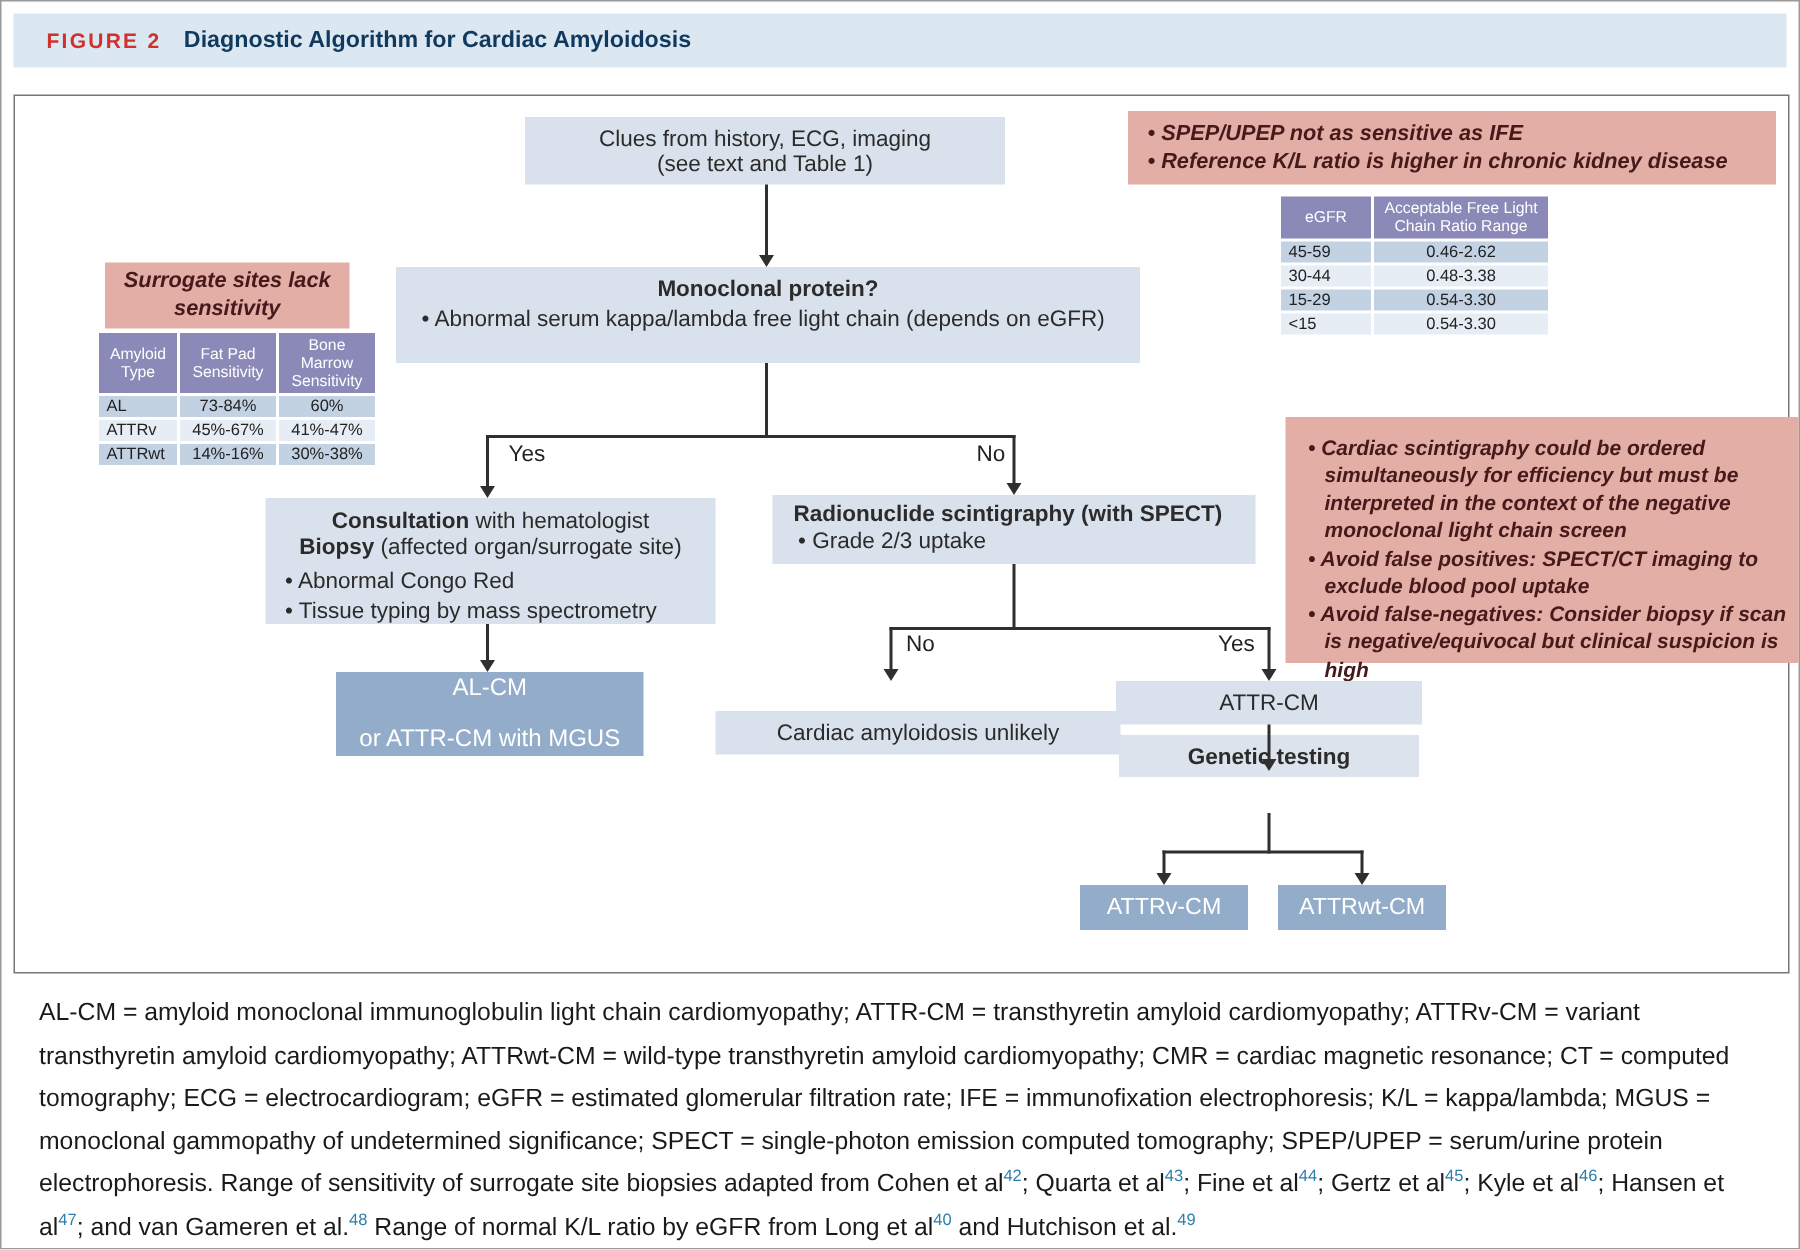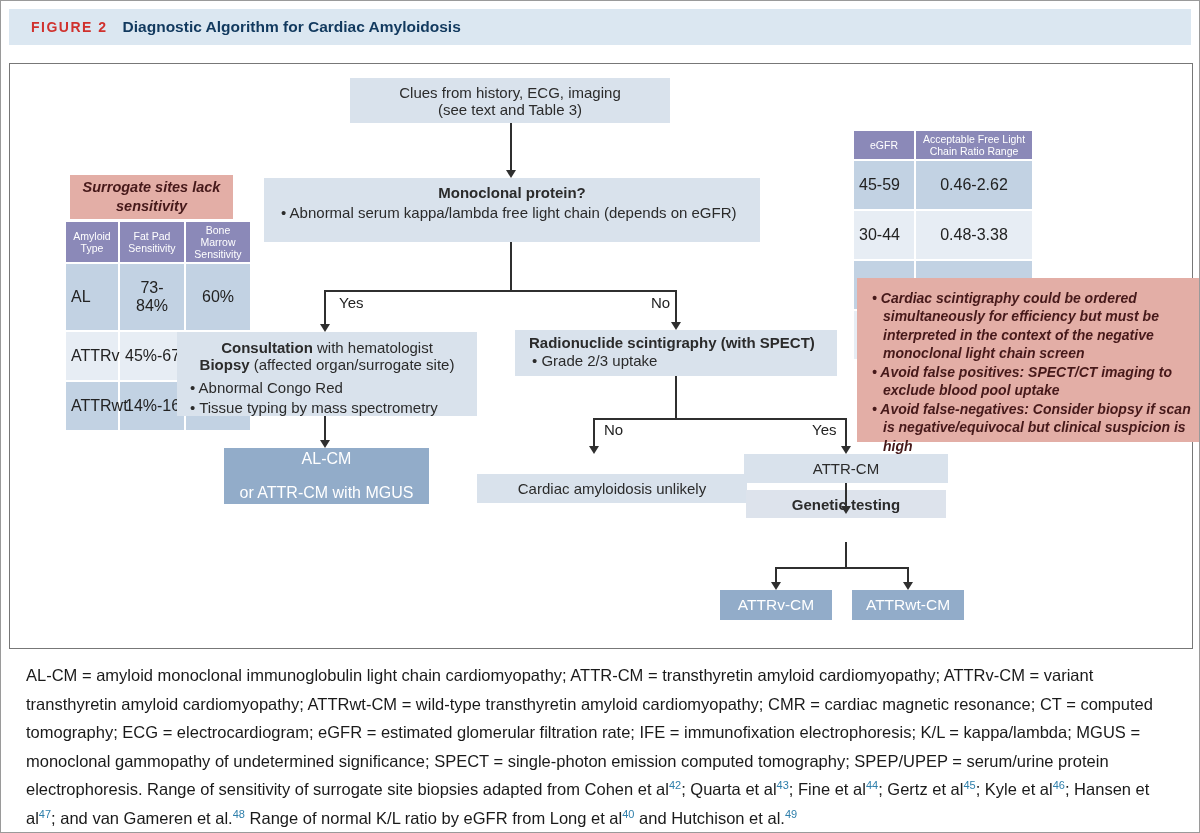--- a/index.html
+++ b/index.html
@@ -33,21 +33,21 @@
   .vline{width:2px;}
   .hline{height:2px;}
   .arr{position:absolute;width:0;height:0;border-left:5px solid transparent;
     border-right:5px solid transparent;border-top:8px solid #2f2f2f;}
   .blabel{position:absolute;font-size:15px;color:#222;background:#fff;padding:0 3px;}
 
   
   table.mini{position:absolute;border-collapse:separate;border-spacing:2px;background:#fff;table-layout:fixed;}
   table.mini th{background:#8b89b8;color:#fff;font-weight:normal;font-size:10.5px;line-height:1.15;
     text-align:center;padding:2px 2px;}
-  table.mini td{font-size:16px;padding:15px 5px;color:#222;}
+  table.mini td{font-size:11px;padding:1px 5px;color:#222;}
   tr.ra td{background:#c2d2e3;}
   tr.rb td{background:#e7edf4;}
   td.c{text-align:center;}
 
   
   .footer{position:absolute;left:8px;top:648px;width:1182px;box-sizing:border-box;
     padding:12px 20px 0 17px;font-size:16.5px;line-height:28.5px;color:#1a1a1a;}
   sup.ref{color:#2e7fab;font-size:11px;line-height:0;}
 </style>
 </head>
@@ -57,23 +57,29 @@
 
   <div class="titlebar">
     <span class="figlabel">FIGURE 2</span>
     <span class="figtitle">Diagnostic Algorithm for Cardiac Amyloidosis</span>
   </div>
 
   <div class="flow">
 
     <div class="fbox center" style="left:340px;top:14px;width:320px;height:45px;">
       <div>Clues from history, ECG, imaging</div>
-      <div>(see text and Table 3)</div>
-    </div>
-
+      <div>(see text and Table 1)</div>
+    </div>
+
+    <div class="pink" style="left:742px;top:10px;width:432px;padding:4px 10px 5px 10px;font-size:14.5px;">
+      <ul class="bul">
+        <li>SPEP/UPEP not as sensitive as IFE</li>
+        <li>Reference K/L ratio is higher in chronic kidney disease</li>
+      </ul>
+    </div>
 
     <table class="mini" style="left:842px;top:65px;width:182px;">
       <thead>
         <tr>
           <th style="width:56px;">eGFR</th>
           <th>Acceptable Free Light Chain Ratio Range</th>
         </tr>
       </thead>
       <tbody>
         <tr class="ra">

